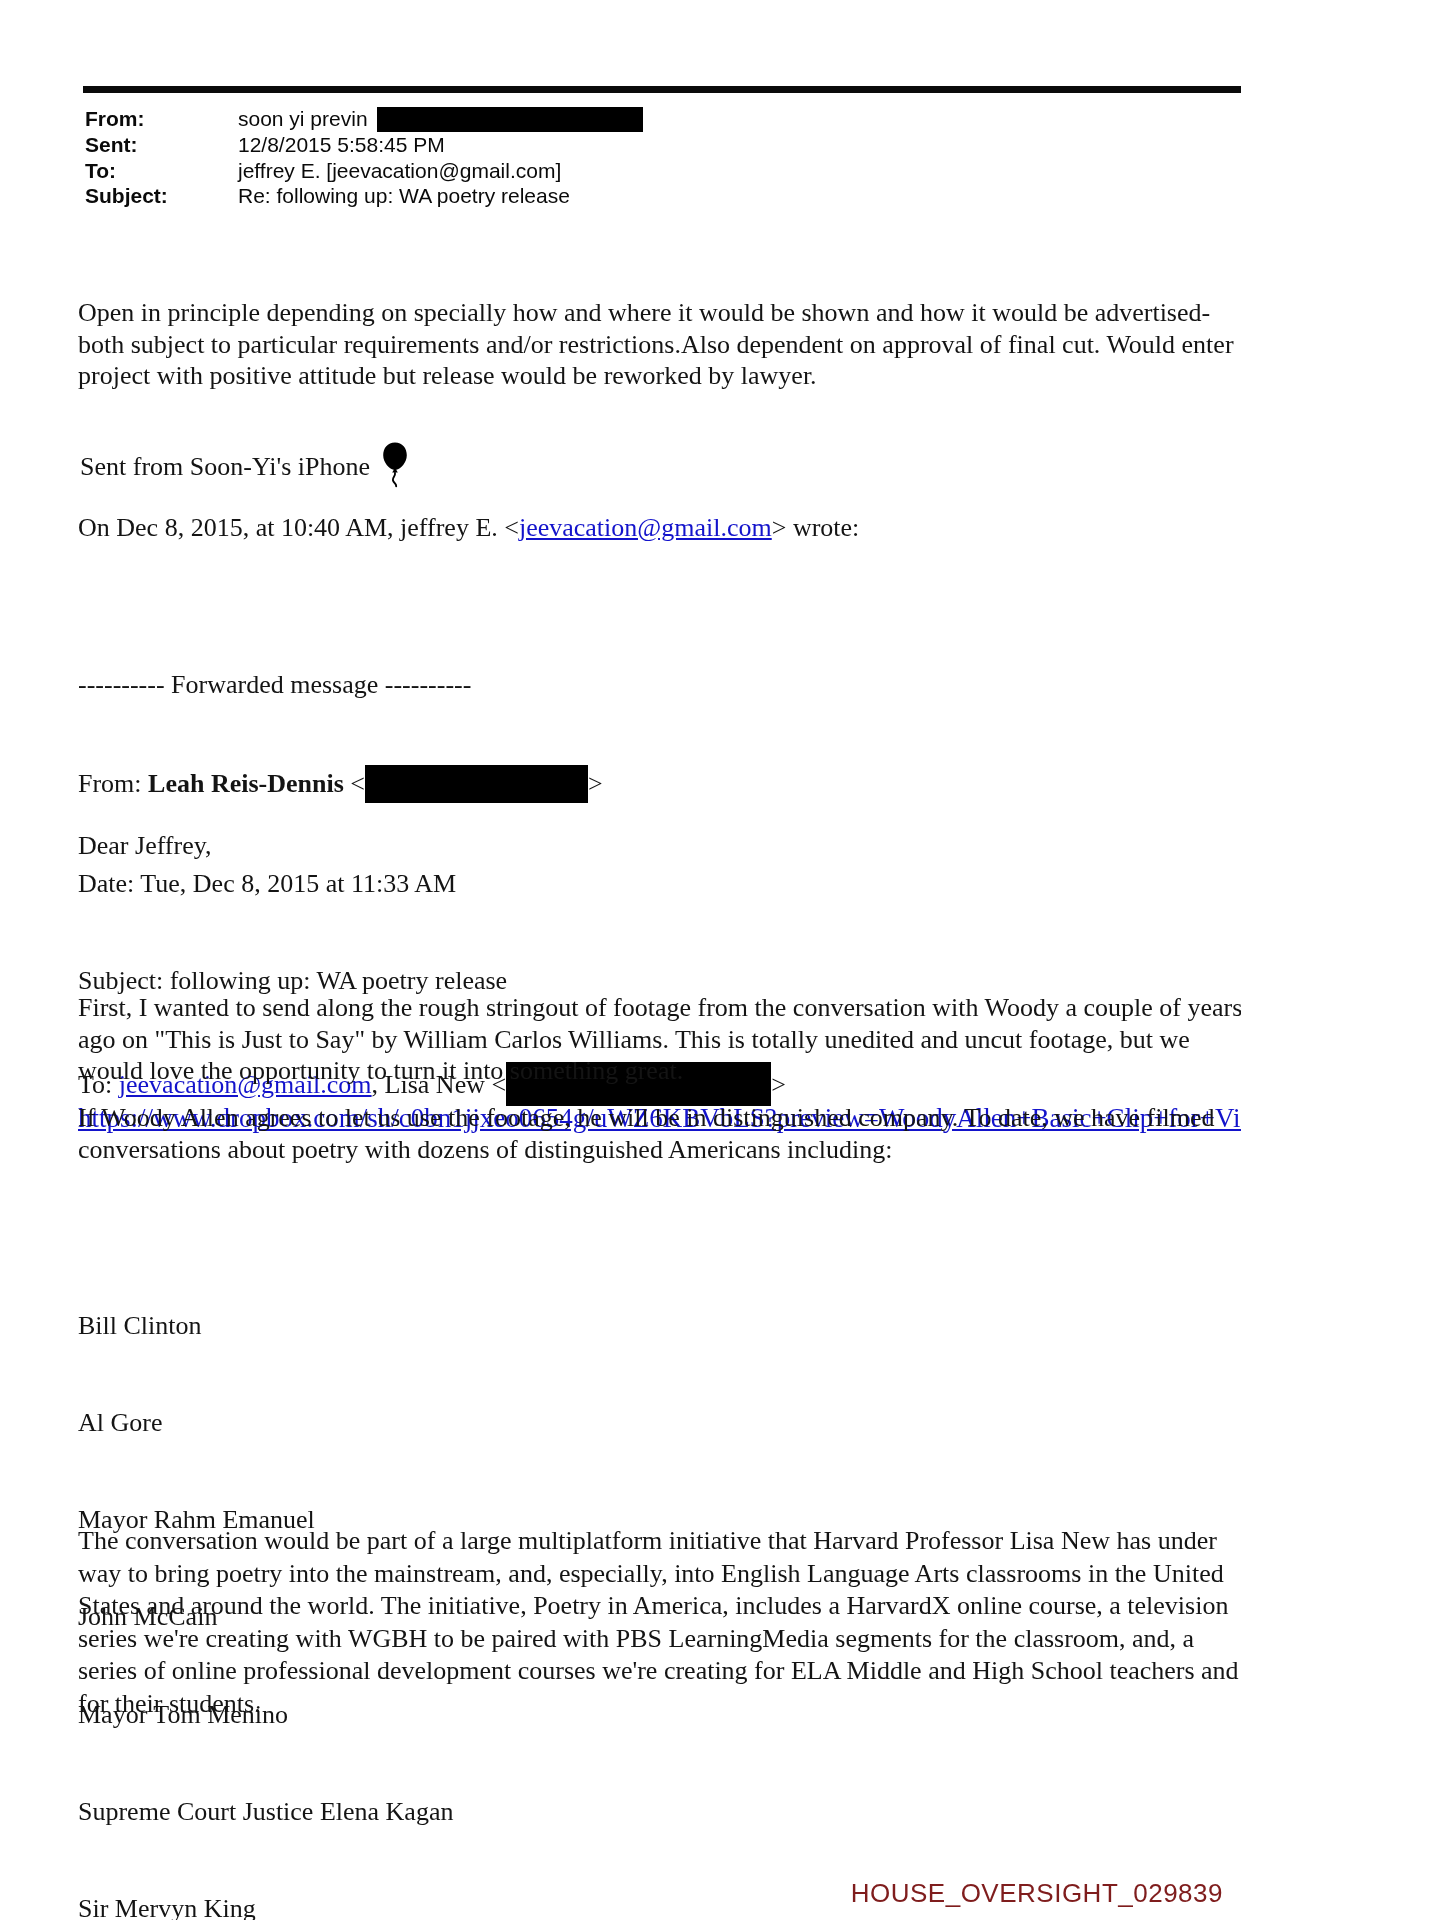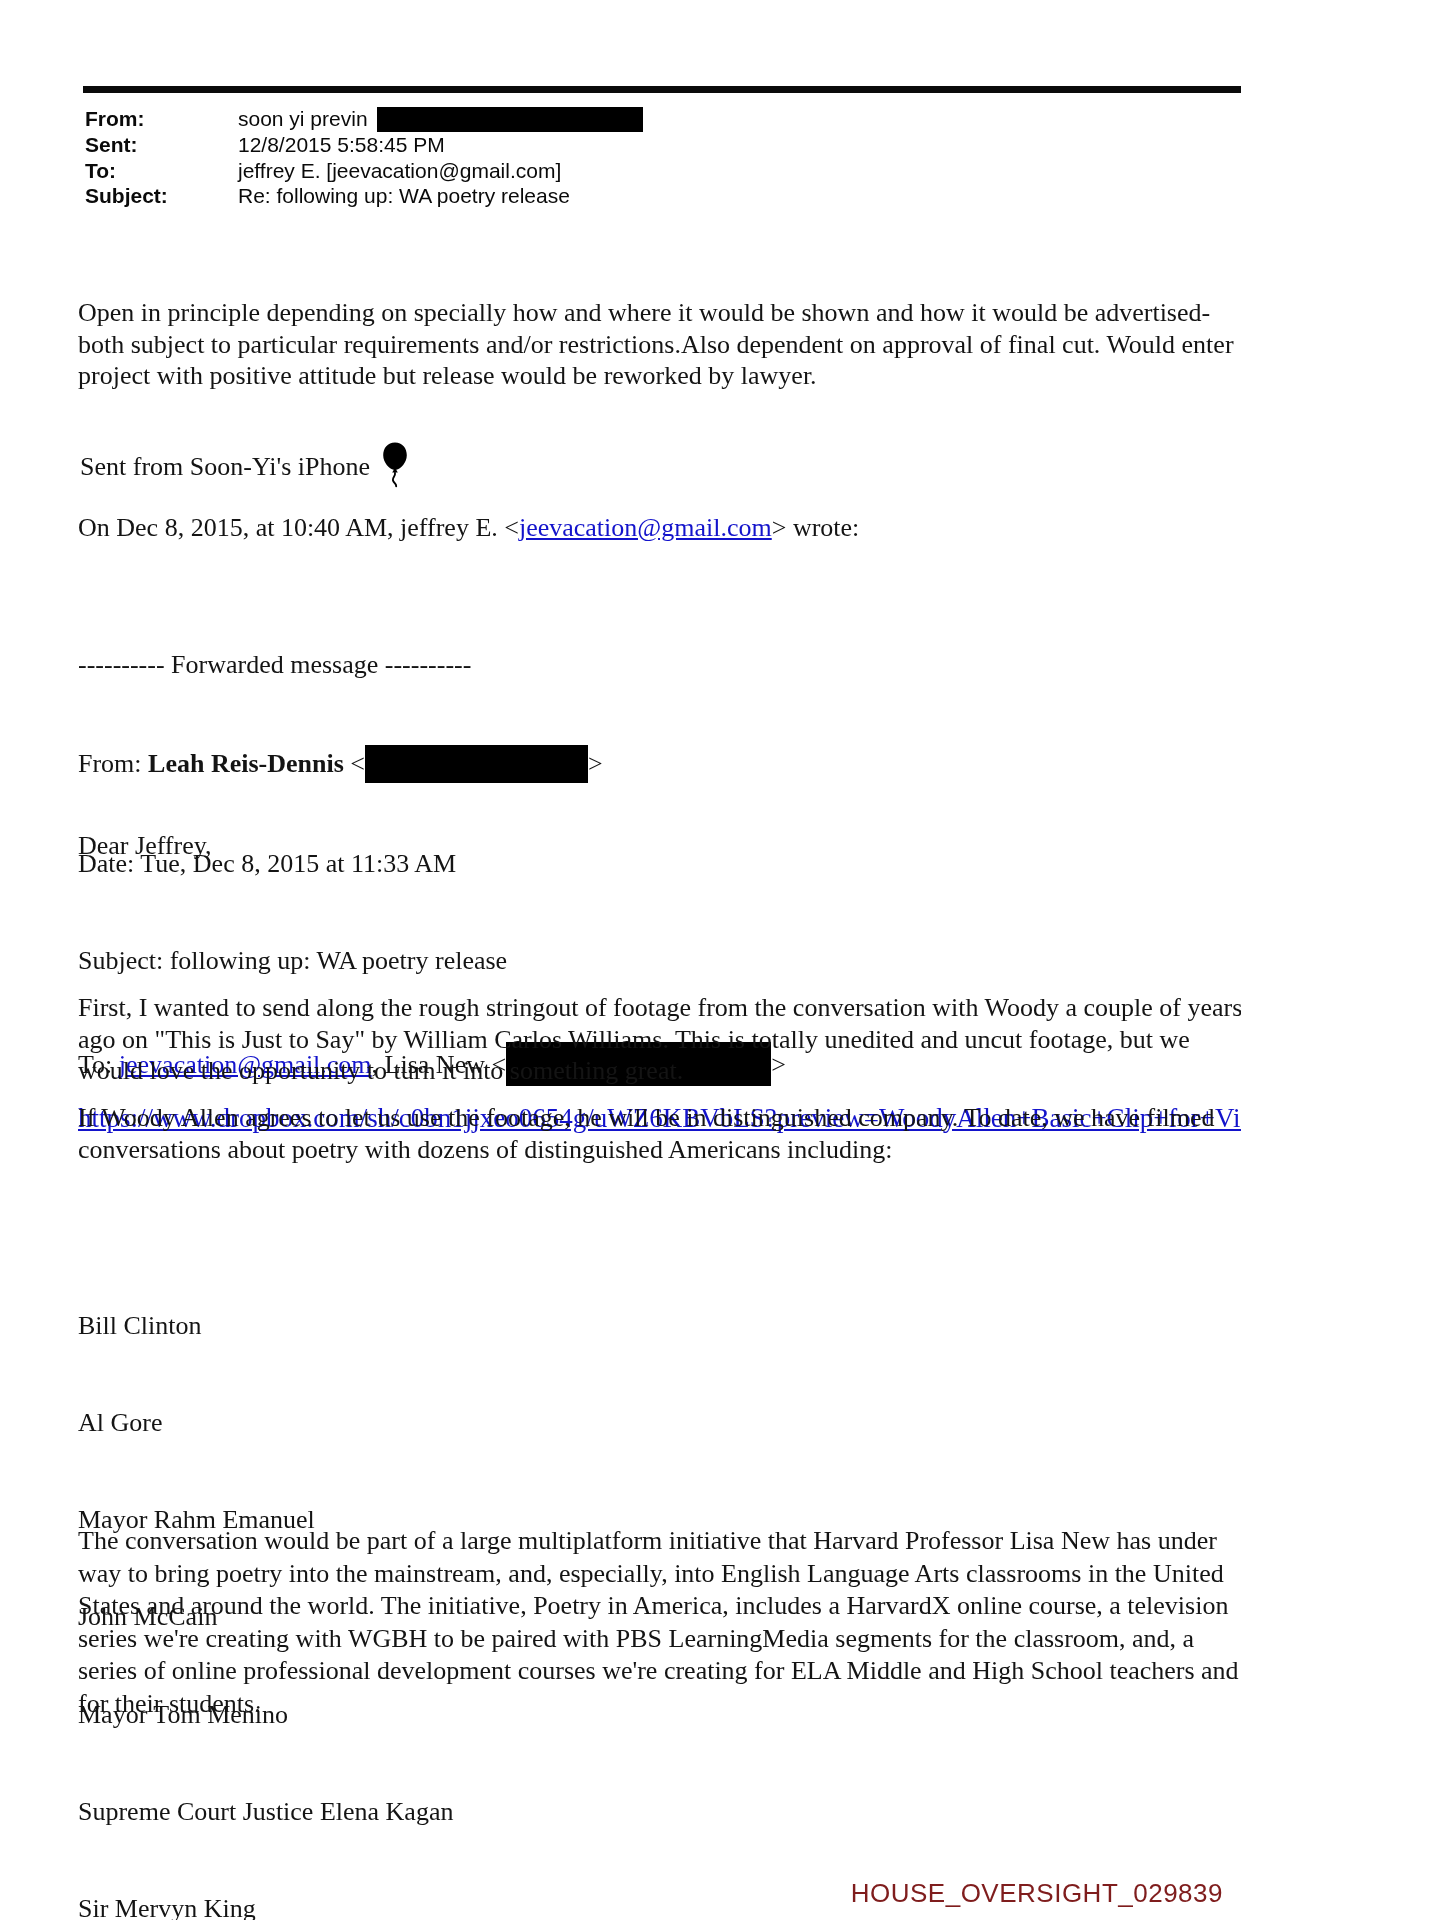--- a/index.html
+++ b/index.html
@@ -27,21 +27,21 @@
   .hvalue { white-space:pre; }
   
   .serifblock {
     position:absolute; left:78px;
     font-size:26px; line-height:31.6px;
     white-space:pre; color:#141414;
   }
   .reply-body   { top:297px; }
   .sent-from    { top:441px; left:80px; white-space:normal; }
   .quote-line   { top:512px; }
-  .forwarded    { top:584px; line-height:32.3px; }
+  .forwarded    { top:604px; line-height:32.3px; }
   .salutation   { top:830px; }
   .para-intro   { top:895px; }
   .para-footage { top:992px; }
   .para-company { top:1102px; }
   .names-list   { top:1245px; line-height:32.4px; }
   .para-initiative { top:1525px; line-height:32.5px; }
   a.maillink, a.droplink {
     color:#1313cb; text-decoration:underline; cursor:pointer;
   }
   .droplink-line { display:block; font-size:27px; line-height:27px; margin-top:18px; white-space:pre; }

